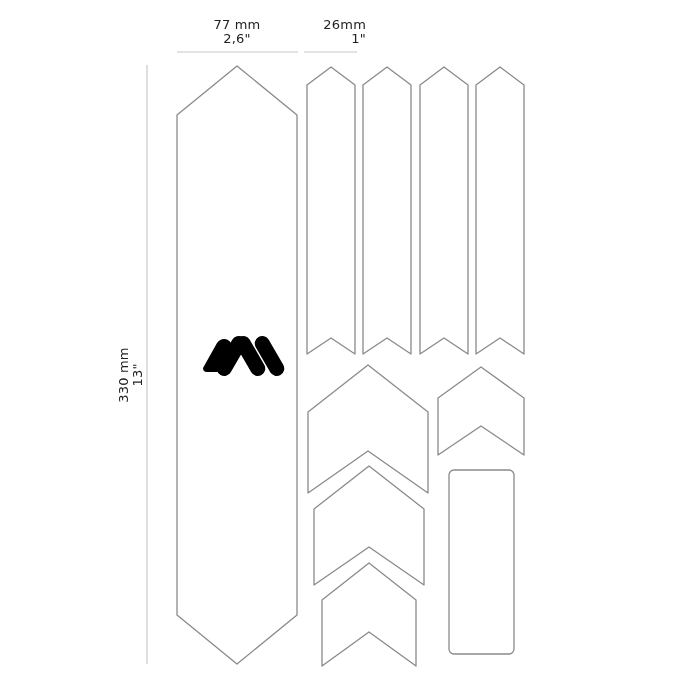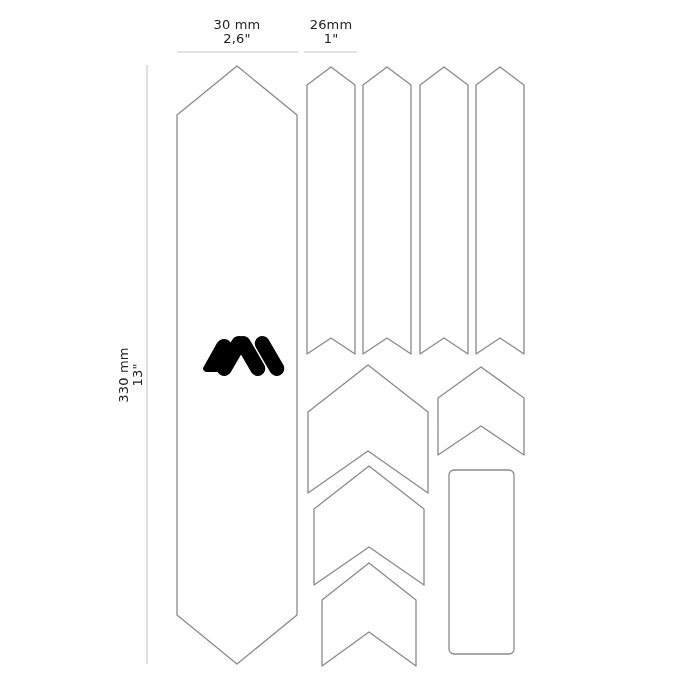--- a/index.html
+++ b/index.html
@@ -1,21 +1,21 @@
 <!DOCTYPE html>
 <html><head>
   <meta charset="utf-8">
   <style>
     html, body { margin: 0; padding: 0; background: #ffffff; }
     body { width: 700px; height: 700px; position: relative; overflow: hidden; font-family: "DejaVu Sans", sans-serif; }
     #canvas { position: absolute; left: 0; top: 0; width: 700px; height: 700px; }
     .dim-label { position: absolute; color: #222; font-size: 13px; line-height: 14px; text-align: center; letter-spacing: 0.2px; }
     .dim-label .line2 { display: block; }
     #label-width-large { left: 187px; top: 18px; width: 100px; }
-    #label-width-small { left: 296px; top: 18px; width: 70px; }
+    #label-width-small { left: 296px; top: 18px; width: 70px; text-align: right; }
     #label-height { left: 82px; top: 360px; width: 100px; height: 30px; transform: rotate(-90deg); transform-origin: 50% 50%; }
     .piece { fill: #ffffff; stroke: #8a8a8a; stroke-width: 1.3; stroke-linejoin: round; }
     .dimline { stroke: #c8c8c8; stroke-width: 1.2; }
     .logo-bar { fill: #000000; }
   </style>
 </head>
 <body>
 
 <svg id="canvas" viewBox="0 0 700 700" xmlns="http://www.w3.org/2000/svg">
 
@@ -46,21 +46,21 @@
     <path class="piece" d="M368,365 L428,412 L428,493 L368,451 L308,493 L308,412 Z"></path>
     <path class="piece" d="M369,466 L424,509 L424,585 L369,547 L314,585 L314,509 Z"></path>
     <path class="piece" d="M369,563 L416,600 L416,666 L369,632 L322,666 L322,600 Z"></path>
     <path class="piece" d="M481,367 L524,398 L524,455 L481,426 L438,455 L438,398 Z"></path>
   </g>
 
   <rect class="piece" x="449" y="470" width="65" height="184" rx="5" ry="5"></rect>
 </svg>
 
 <div class="dim-label" id="label-width-large">
-  <span>30 mm</span>
+  <span>77 mm</span>
   <span class="line2">2,6"</span>
 </div>
 
 <div class="dim-label" id="label-width-small">
   <span>26mm</span>
   <span class="line2">1"</span>
 </div>
 
 <div class="dim-label" id="label-height">
   <span>330 mm</span>

